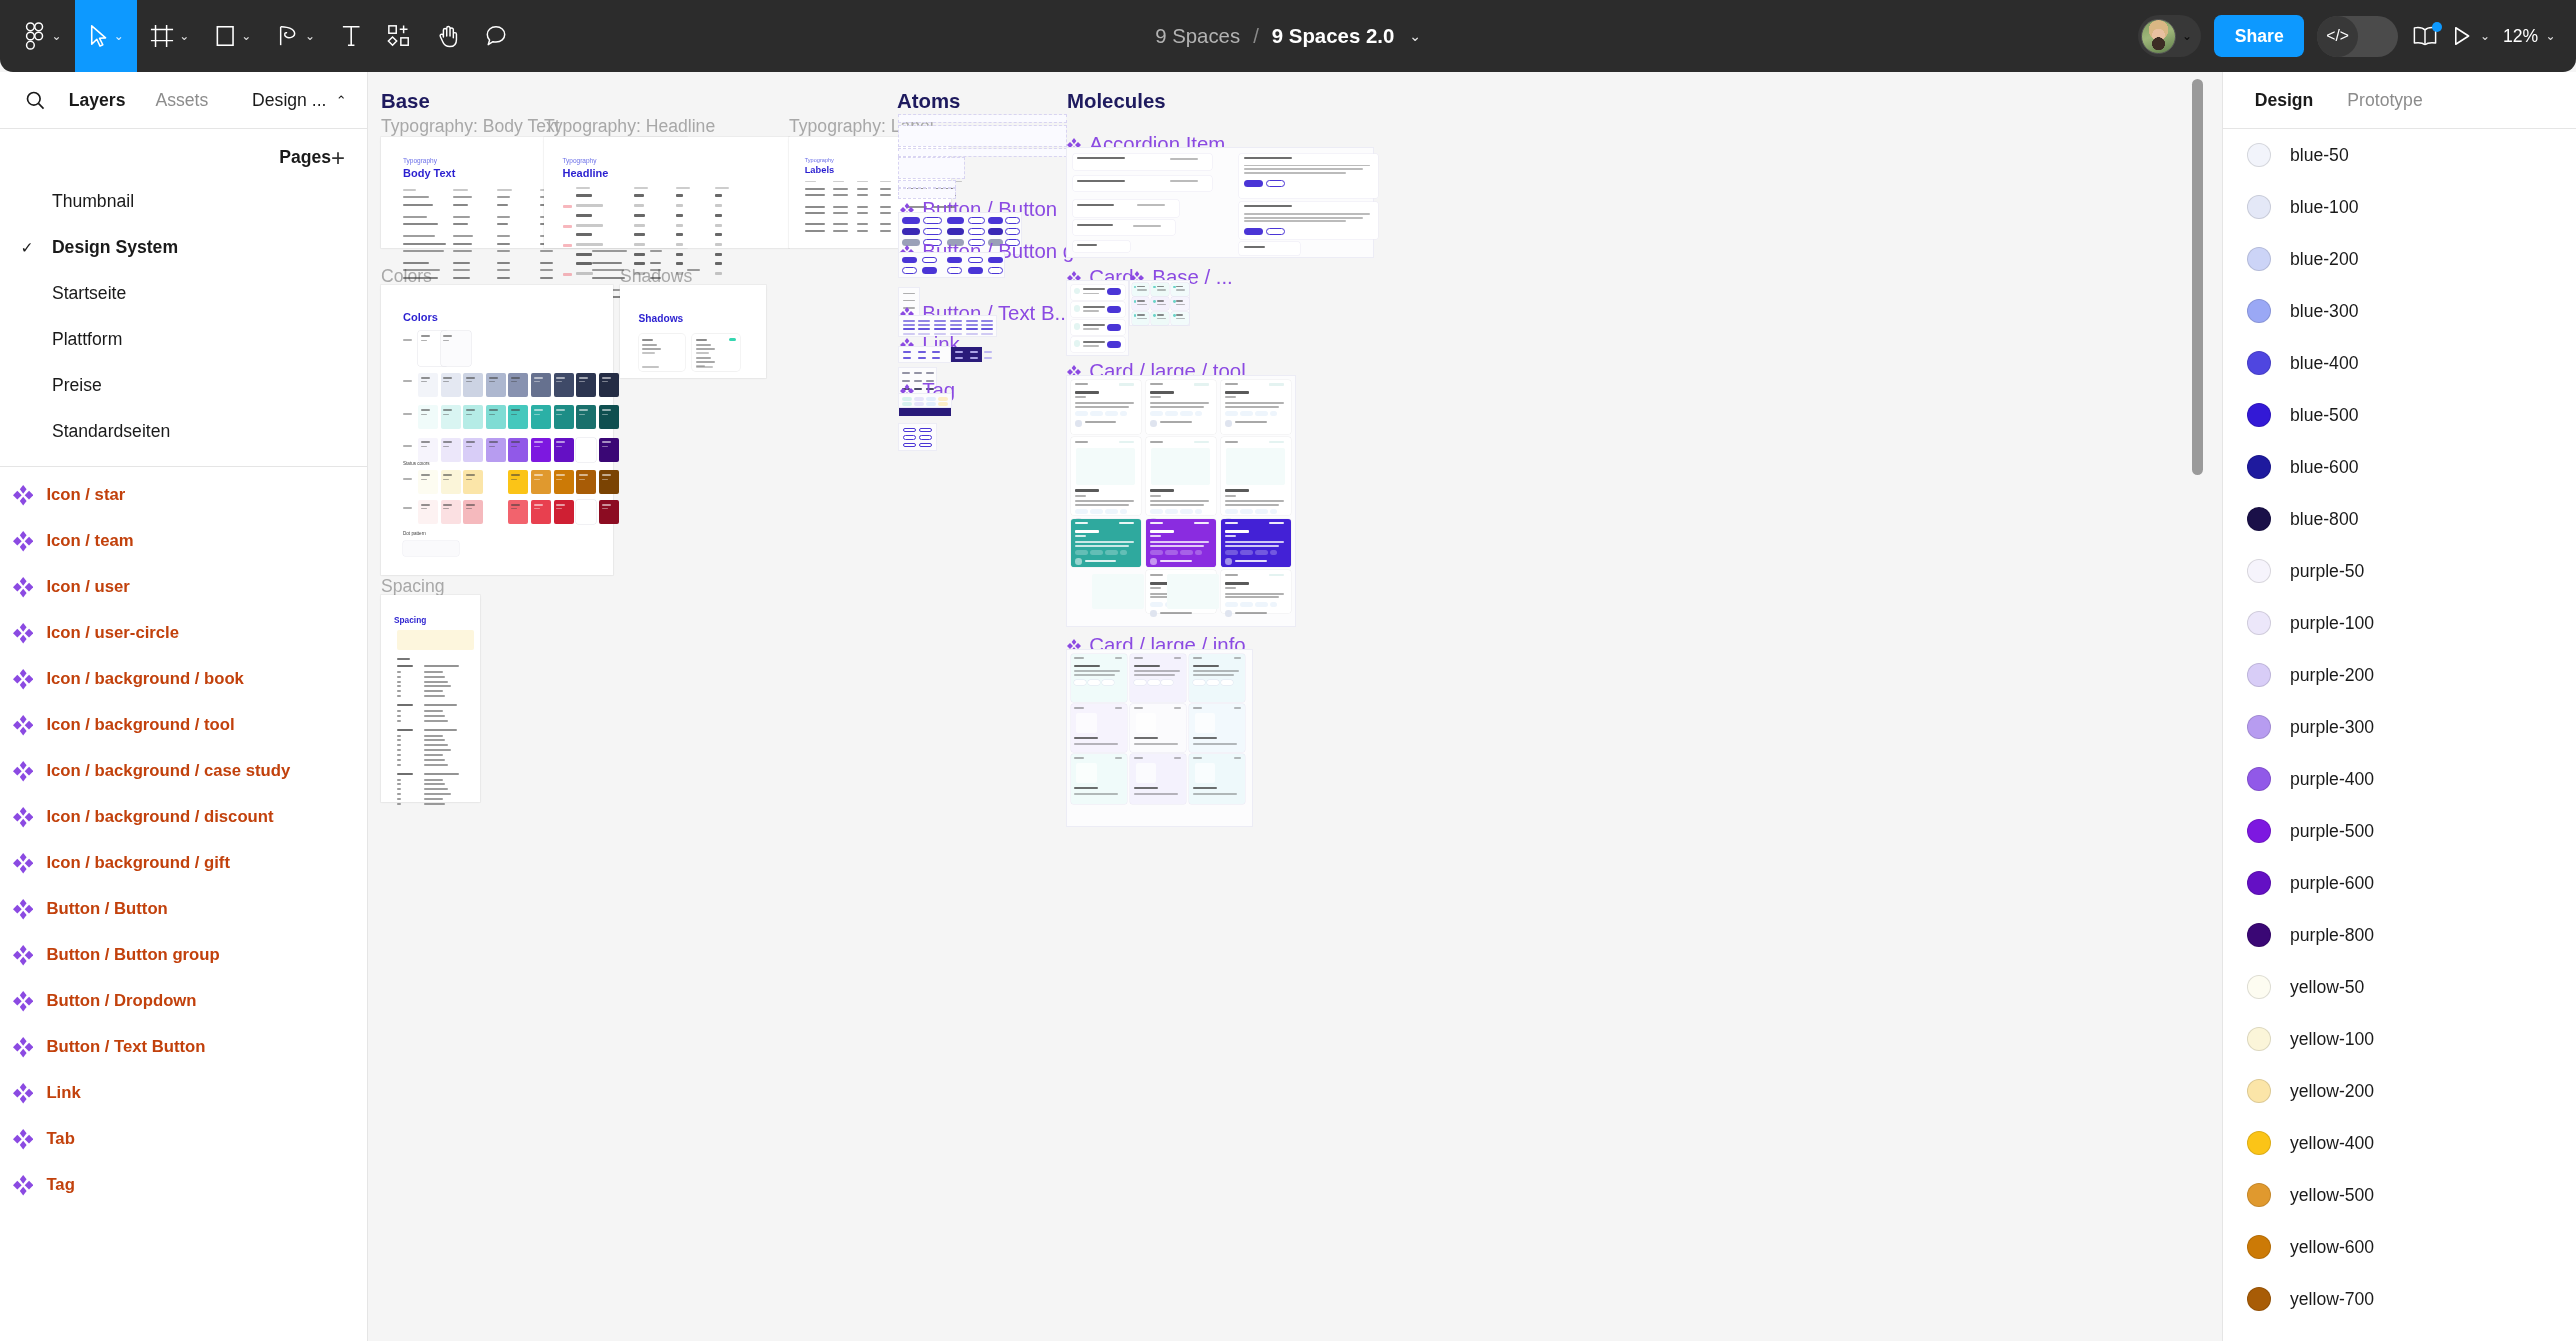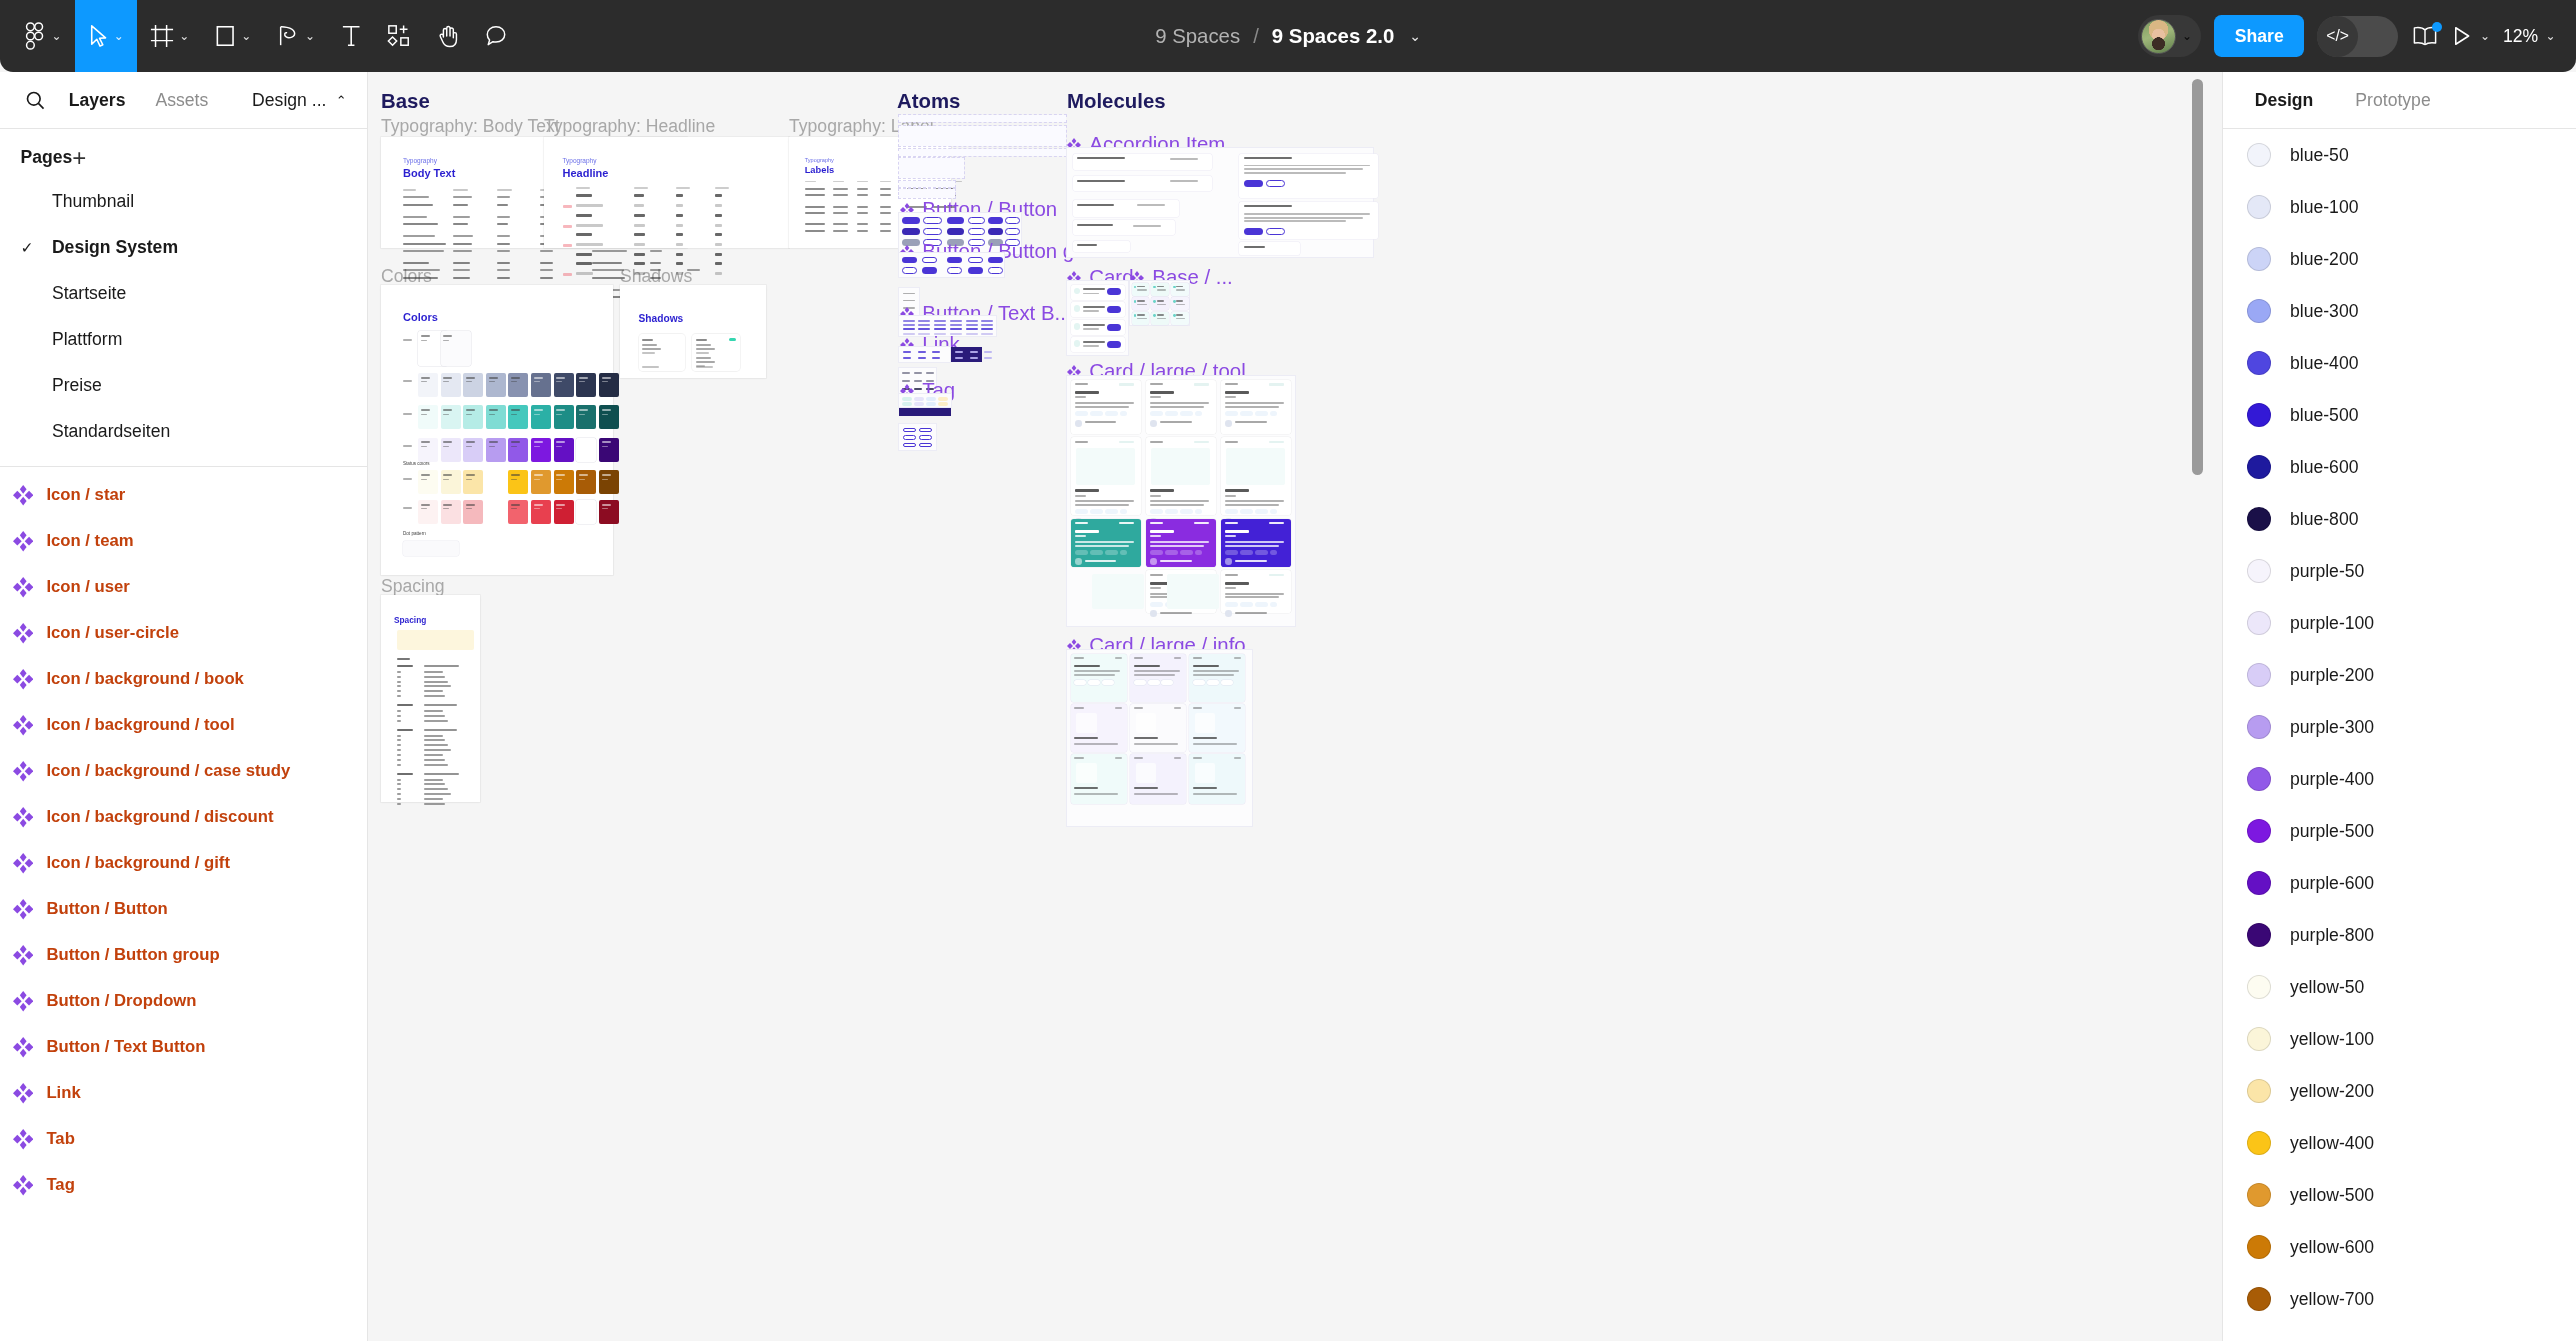--- a/index.html
+++ b/index.html
@@ -85,21 +85,21 @@
     border-bottom: 0.9px solid #e5e5e5; padding: 0 16.7px;
   }
   .lp-search { width: 37px; display:flex; align-items:center; justify-content:center; cursor:pointer; }
   .lp-tab { font-size: 17.6px; padding: 0 15px; cursor: pointer; color: #8c8c8c; }
   .lp-tab.active { color: #1a1a1a; font-weight: 700; }
   .lp-design-sel {
     margin-left: auto; display:flex; align-items:center; gap: 9.3px;
     font-size: 17.6px; color: #1a1a1a; cursor: pointer; padding-right: 3.7px;
   }
   .pages-hdr {
-    display: flex; align-items: center; justify-content: flex-start;
+    display: flex; align-items: center; justify-content: flex-end;
     padding: 16.7px 22px 9.3px 20.4px;
   }
   .pages-title { font-size: 17.6px; font-weight: 700; color: #1a1a1a; }
   .plus-btn { font-size: 24px; color: #333; cursor: pointer; line-height: 1; font-weight: 300; }
   .page-row {
     display: flex; align-items: center; height: 46px;
     padding-left: 20.4px; font-size: 17.6px; color: #1a1a1a; cursor: pointer;
   }
   .page-check { width: 31.5px; font-size: 15.7px; color: #1a1a1a; }
   .page-row.sel .page-name { font-weight: 700; }
@@ -112,21 +112,21 @@
   .layer-name { font-size: 16.7px; color: #c2410c; font-weight: 600; white-space: nowrap; }
 
   
   .right-panel {
     position: absolute; right: 0; top: 72px;
     width: 354px; height: 1269px;
     background: #fff; border-left: 0.9px solid #e5e5e5; z-index: 30;
     overflow: hidden;
   }
   .rp-tabs {
-    height: 57px; display: flex; align-items: center; gap: 12px;
+    height: 57px; display: flex; align-items: center; gap: 4px;
     border-bottom: 0.9px solid #e5e5e5; padding: 0 16.7px;
   }
   .rp-tab { font-size: 17.6px; padding: 0 15px; cursor: pointer; color: #8c8c8c; }
   .rp-tab.active { color: #1a1a1a; font-weight: 700; }
   .style-row {
     display: flex; align-items: center; gap: 19px;
     height: 52px; padding-left: 24px; cursor: pointer;
   }
   .swatch {
     width: 24px; height: 24px; border-radius: 50%;

